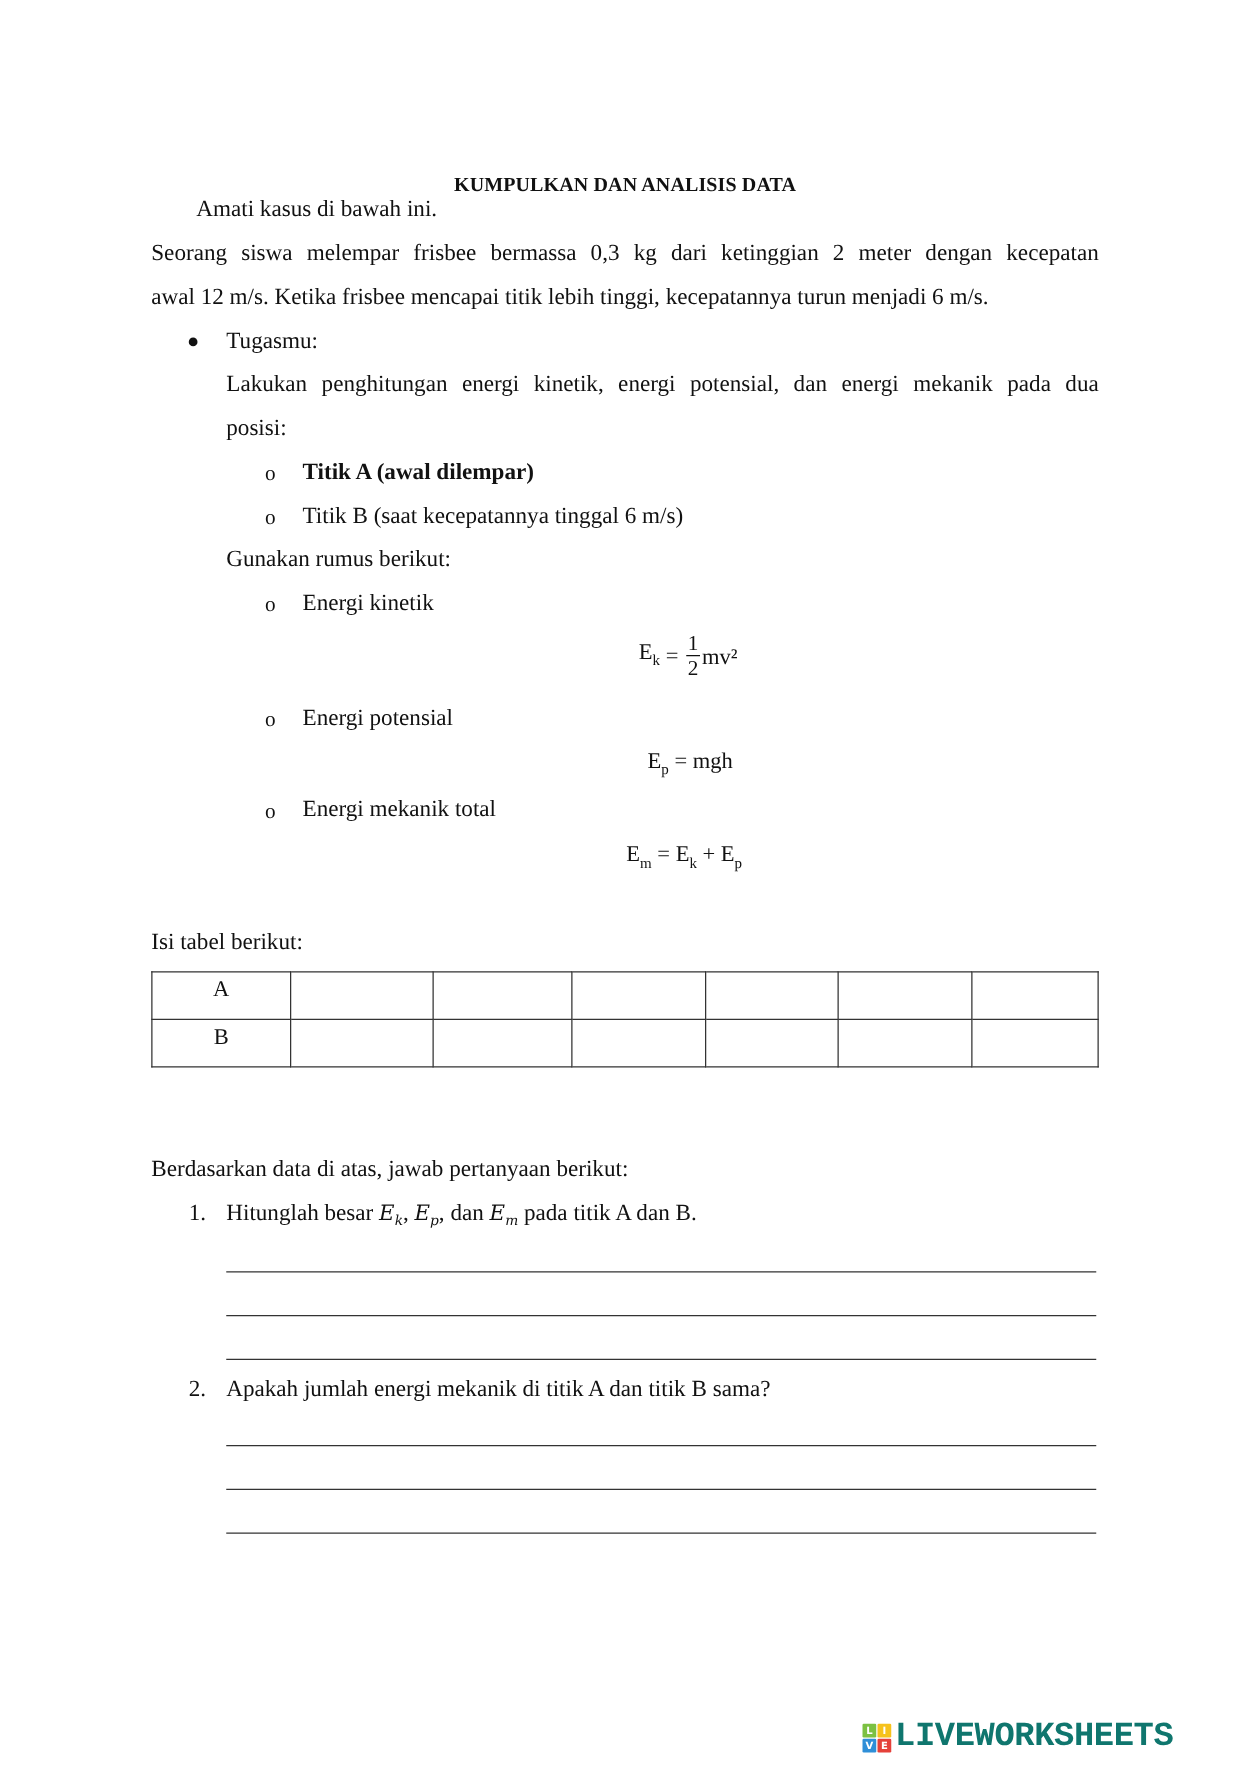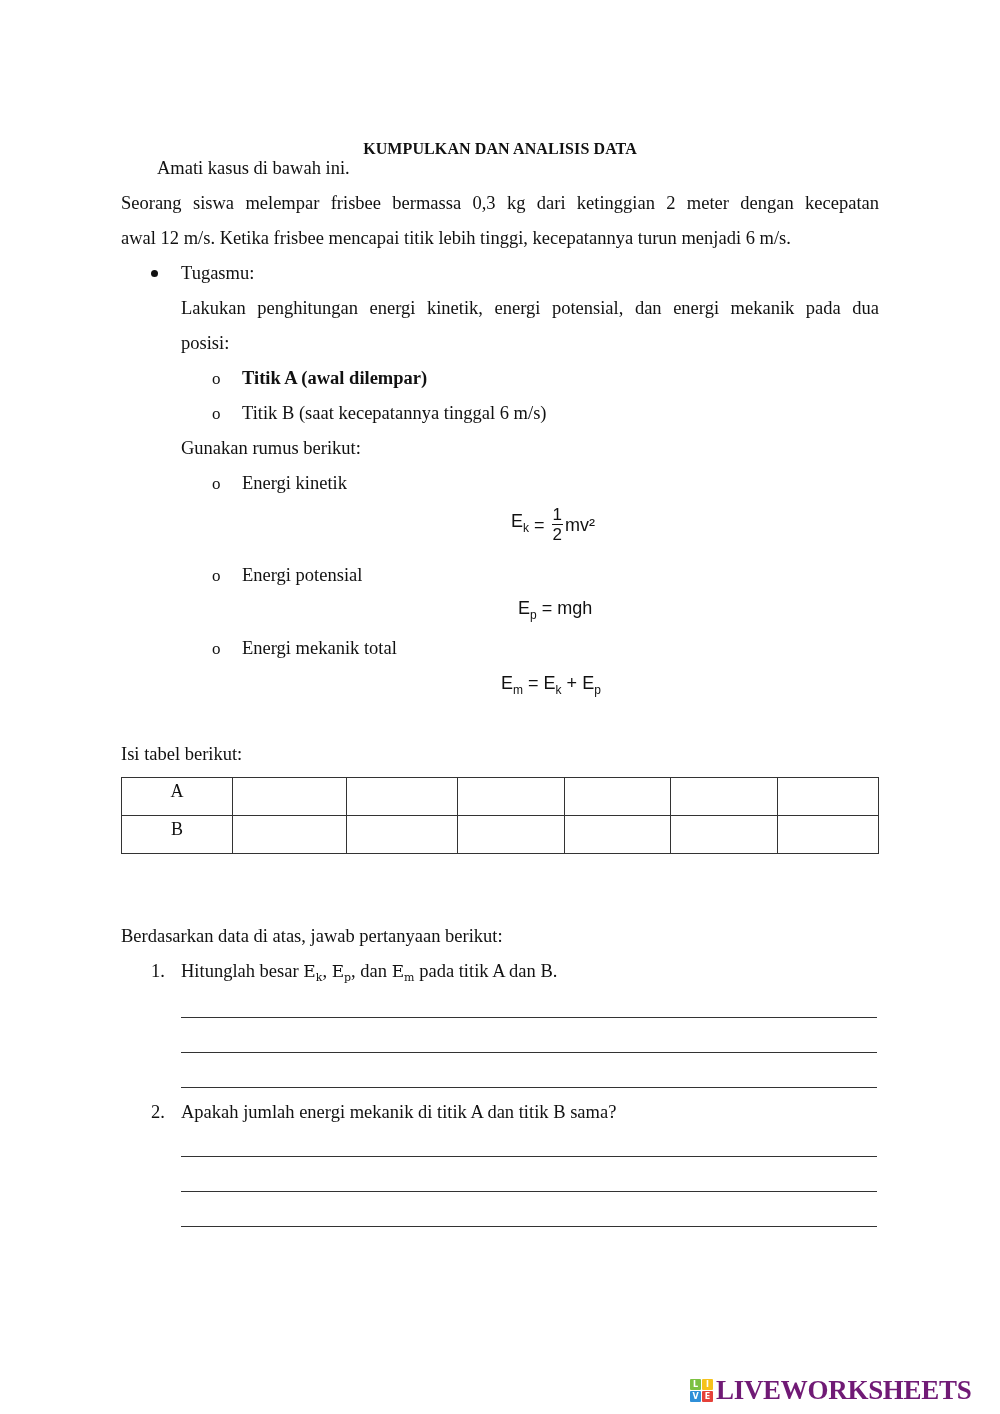--- a/index.html
+++ b/index.html
@@ -4,37 +4,37 @@
 <style>
   html, body { margin:0; padding:0; background:#ffffff; }
   body { width:1000px; height:1414px; position:relative; overflow:hidden;
          font-family:"Liberation Serif", "DejaVu Serif", serif; color:#111; }
   .abs { position:absolute; }
   .txt { font-size:18.5px; line-height:22px; white-space:nowrap; }
   .title { left:0; width:1000px; top:138px; text-align:center; font-weight:bold; font-size:16px; letter-spacing:0.1px; }
   .justify { text-align:justify; text-align-last:justify; white-space:normal; }
   .bullet-dot { width:7px; height:7px; border-radius:50%; background:#111; }
   .ocirc { font-size:17px; }
-  .math { font-family:Liberation Sans, sans-serif; font-size:18px; }
+  .math { font-family:Liberation Serif, serif; font-size:18px; }
   .math sub { font-size:12px; vertical-align:-5px; }
   .frac { display:inline-block; vertical-align:middle; text-align:center; margin:0 2px; line-height:19px; font-size:17px; }
   .frac .num { display:block; border-bottom:1px solid #111; padding:0 1px; }
   .frac .den { display:block; }
   table.data { position:absolute; left:121px; top:777px; width:758px; border-collapse:collapse; font-size:18px; }
   table.data td, table.data th { border:1px solid #333; text-align:center; padding:0; }
   table.data th { height:38px; font-weight:bold; vertical-align:top; padding-top:5px; }
   table.data td { height:34px; vertical-align:top; padding-top:3px; font-weight:normal; }
   table.data th sub { font-size:12px; vertical-align:-4px; }
   .line { position:absolute; left:181px; width:696px; border-top:1px solid #333; height:0; }
-  .italic-math { font-family:"DejaVu Serif", serif; font-size:17px; }
+  .italic-math { font-family:"DejaVu Serif", serif; font-style:italic; font-size:17px; }
   .italic-math sub { font-size:11px; vertical-align:-4px; }
   .logo { position:absolute; left:690px; top:1375px; height:30px; display:flex; align-items:center; }
   .logo-squares { display:grid; grid-template-columns:11px 11px; grid-template-rows:11px 11px; gap:1px; margin-right:3px; }
   .logo-squares span { display:flex; align-items:center; justify-content:center; font-family:"DejaVu Sans", sans-serif; font-size:8px; font-weight:bold; color:#fff; border-radius:1px; }
-  .logo-text { font-family:Liberation Serif, serif; font-weight:bold; font-size:27px; color:#701a75; letter-spacing:-0.3px; }
+  .logo-text { font-family:Liberation Mono, monospace; font-weight:bold; font-size:27px; color:#0f766e; letter-spacing:-0.3px; }
 </style>
 </head>
 <body>
 
 <div>
 
   <div class="abs txt title">KUMPULKAN DAN ANALISIS DATA</div>
 
   <div class="abs txt" style="left:121px; top:157px;margin-left:36px;">Amati kasus di bawah ini.</div>
 

